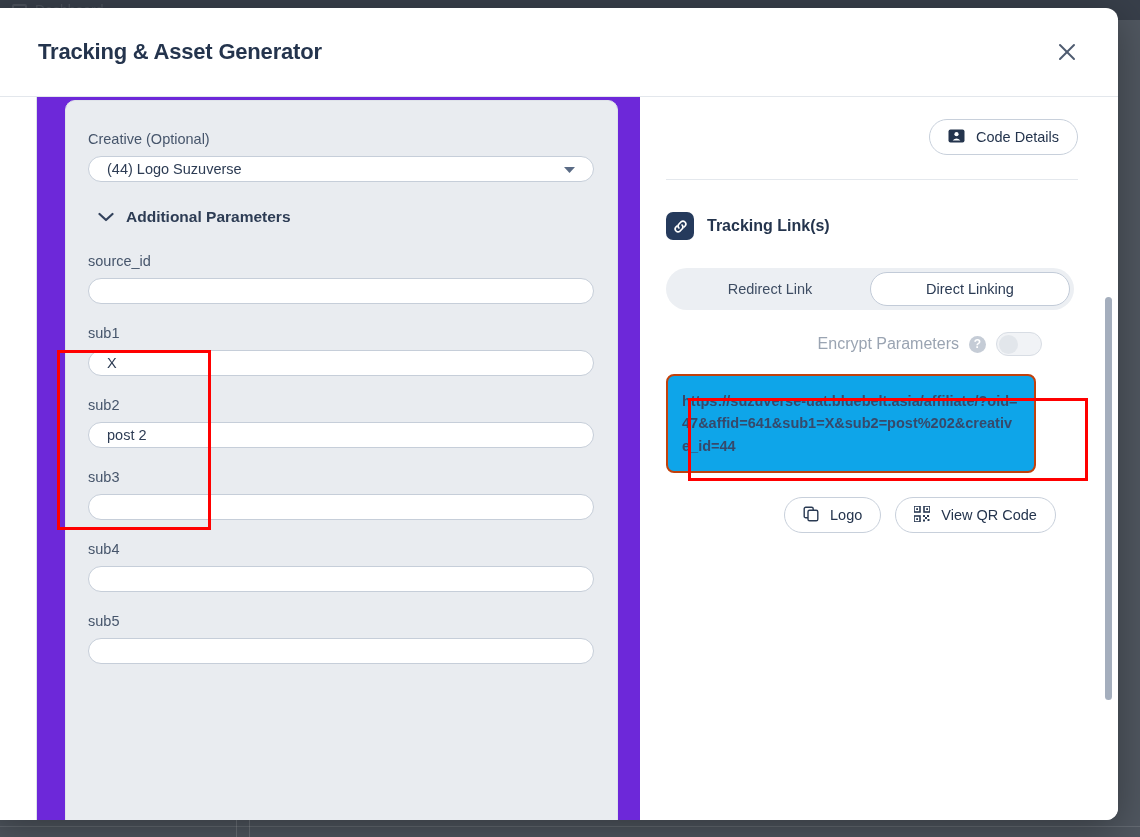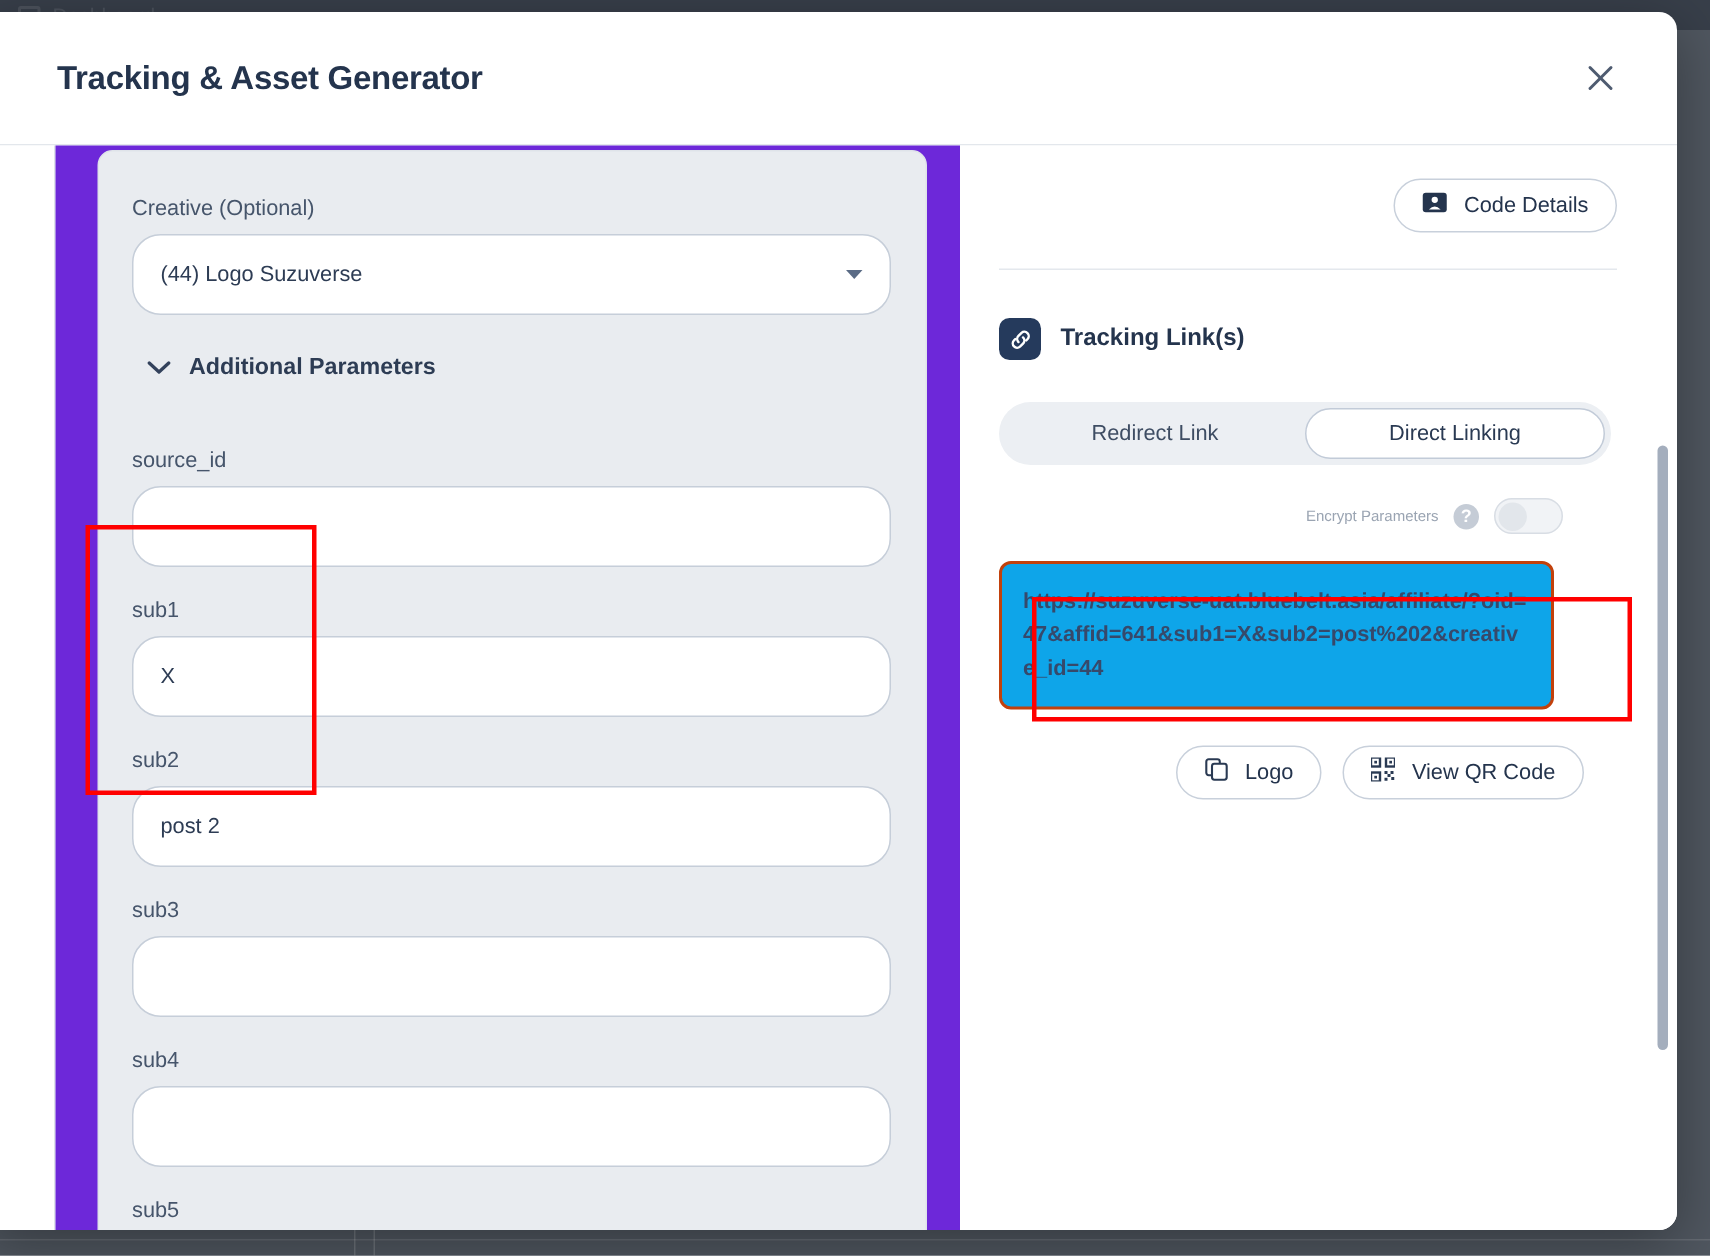--- a/index.html
+++ b/index.html
@@ -148,21 +148,21 @@
   }
   .field { margin-bottom: 21px; }
   .field-label {
     display: block;
     font-size: 14.5px;
     color: #46556b;
     margin-bottom: 9px;
   }
   .field-input {
     width: 506px;
-    height: 54px;
+    height: 26px;
     background: #ffffff;
     border: 1px solid #c6ced9;
     border-radius: 19px;
     padding: 0 18px;
     font-size: 14.5px;
     color: #2d3c54;
     font-family: "Liberation Sans", sans-serif;
     outline: none;
   }
   .field-input.caret { position: relative; }
@@ -171,21 +171,21 @@
     position: absolute;
     right: 18px; top: 50%;
     transform: translateY(-50%);
     pointer-events: none;
     color: #5a6b85;
   }
   .accordion {
     display: flex;
     align-items: center;
     gap: 12px;
-    margin: 26px 0 45px 10px;
+    margin: 26px 0 27px 10px;
     cursor: pointer;
   }
   .accordion-label {
     font-size: 15.5px;
     font-weight: bold;
     color: #2d3c54;
   }
   .chev { color: #33425c; display: flex; }
 
   
@@ -264,21 +264,21 @@
   }
   .encrypt-row {
     display: flex;
     align-items: center;
     justify-content: flex-end;
     gap: 10px;
     margin-top: 22px;
     padding-right: 36px;
   }
   .encrypt-label {
-    font-size: 10px;
+    font-size: 16px;
     color: #9aa4b2;
   }
   .help-dot {
     width: 17px; height: 17px;
     border-radius: 50%;
     background: #c5ccd6;
     color: #ffffff;
     font-size: 12px;
     font-weight: bold;
     display: flex; align-items: center; justify-content: center;

